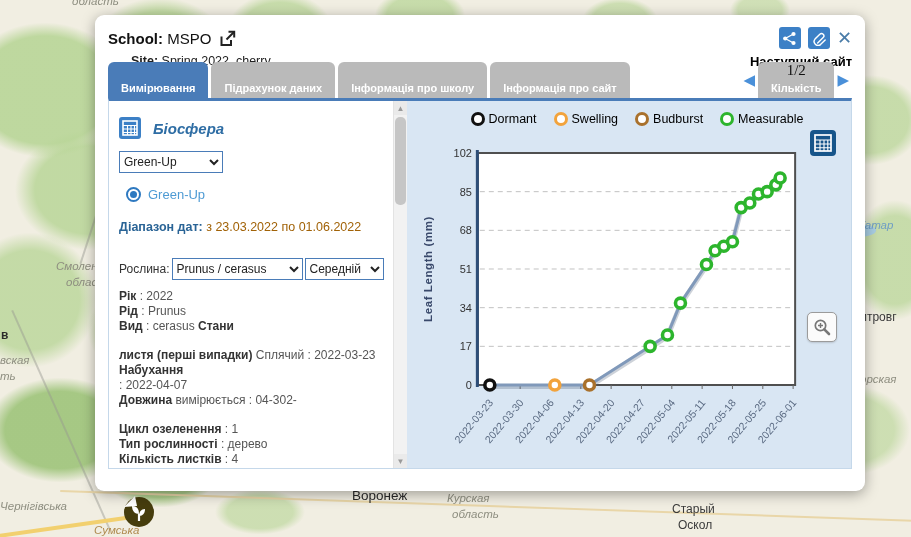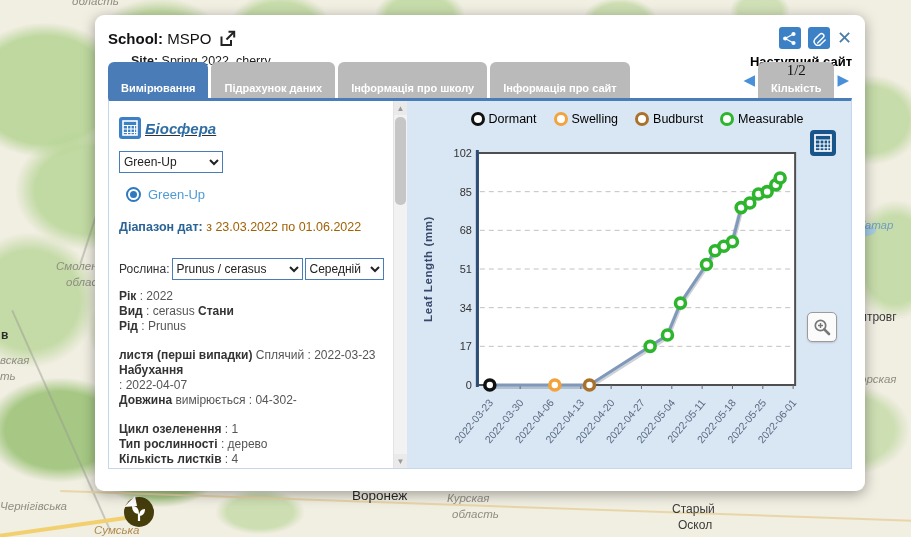--- a/index.html
+++ b/index.html
@@ -60,21 +60,21 @@
     border-radius:6px 6px 0 0;white-space:nowrap;cursor:pointer;}
   .tab.active{background:#4A7CB8;}
   .photo-cluster{margin-left:auto;display:flex;align-items:center;position:relative;}
   .pg-arrow{color:#4A90D9;font-size:15px;cursor:pointer;padding:0 3px;line-height:20px;}
   .pagination{position:absolute;left:50%;top:0;transform:translateX(-50%);font-size:15px;
     color:#111;z-index:3;font-family:Liberation Serif, serif;}
   
   .content{position:relative;height:371px;border:1px solid #C5D8EA;border-top:3px solid #4A7CB8;
     display:flex;box-sizing:border-box;background:#fff;}
   .left-panel{width:284px;position:relative;overflow:hidden;font-size:12px;color:#333;}
-  .bio-hdr{position:absolute;left:10px;top:16px;display:flex;align-items:center;gap:4px;text-decoration:underline;}
+  .bio-hdr{position:absolute;left:10px;top:16px;display:flex;align-items:center;gap:12px;}
   .bio-title{color:#2E6DA4;font-weight:bold;font-style:italic;font-size:15px;}
   .sq-icon{width:22px;height:22px;background:#3C80C6;border-radius:3px;display:flex;
     align-items:center;justify-content:center;}
   select{font-family:inherit;font-size:12px;color:#222;border:1px solid #4A7CB8;background:#fff;
     height:22px;}
   .sel-protocol{position:absolute;left:10px;top:50px;width:104px;}
   .radio-row{position:absolute;left:17px;top:86px;display:flex;align-items:center;gap:7px;}
   .radio{width:15px;height:15px;border-radius:50%;border:2px solid #2E79C0;box-sizing:border-box;
     display:flex;align-items:center;justify-content:center;cursor:pointer;}
   .radio .dot{width:7px;height:7px;border-radius:50%;background:#2E79C0;}
@@ -230,22 +230,22 @@
       </div>
 
       <div class="plant-row">
         <span class="plant-label">Рослина:</span>
         <select class="sel-plant"><option>Prunus / cerasus</option></select>
         <select class="sel-stat"><option>Середній</option></select>
       </div>
 
       <div class="details" id="details">
           <div class="dline"><span class="b">Рік</span><span> : 2022</span></div>
+          <div class="dline"><span class="b">Рід</span><span> : Prunus</span></div>
           <div class="dline"><span class="b">Вид</span><span> : cerasus </span><span class="b">Стани</span></div>
-          <div class="dline"><span class="b">Рід</span><span> : Prunus</span></div>
           <div class="dgap"></div>
           <div class="dline"><span class="b">листя (перші випадки)</span><span> Сплячий : 2022-03-23</span></div>
           <div class="dline"><span class="b">Набухання</span></div>
           <div class="dline"><span>: 2022-04-07</span></div>
           <div class="dline"><span class="b">Довжина</span><span> вимірюється : 04-302-</span></div>
           <div class="dgap"></div>
           <div class="dline"><span class="b">Цикл озеленення</span><span> : 1</span></div>
           <div class="dline"><span class="b">Тип рослинності</span><span> : дерево</span></div>
           <div class="dline"><span class="b">Кількість листків</span><span> : 4</span></div>
         </div>

